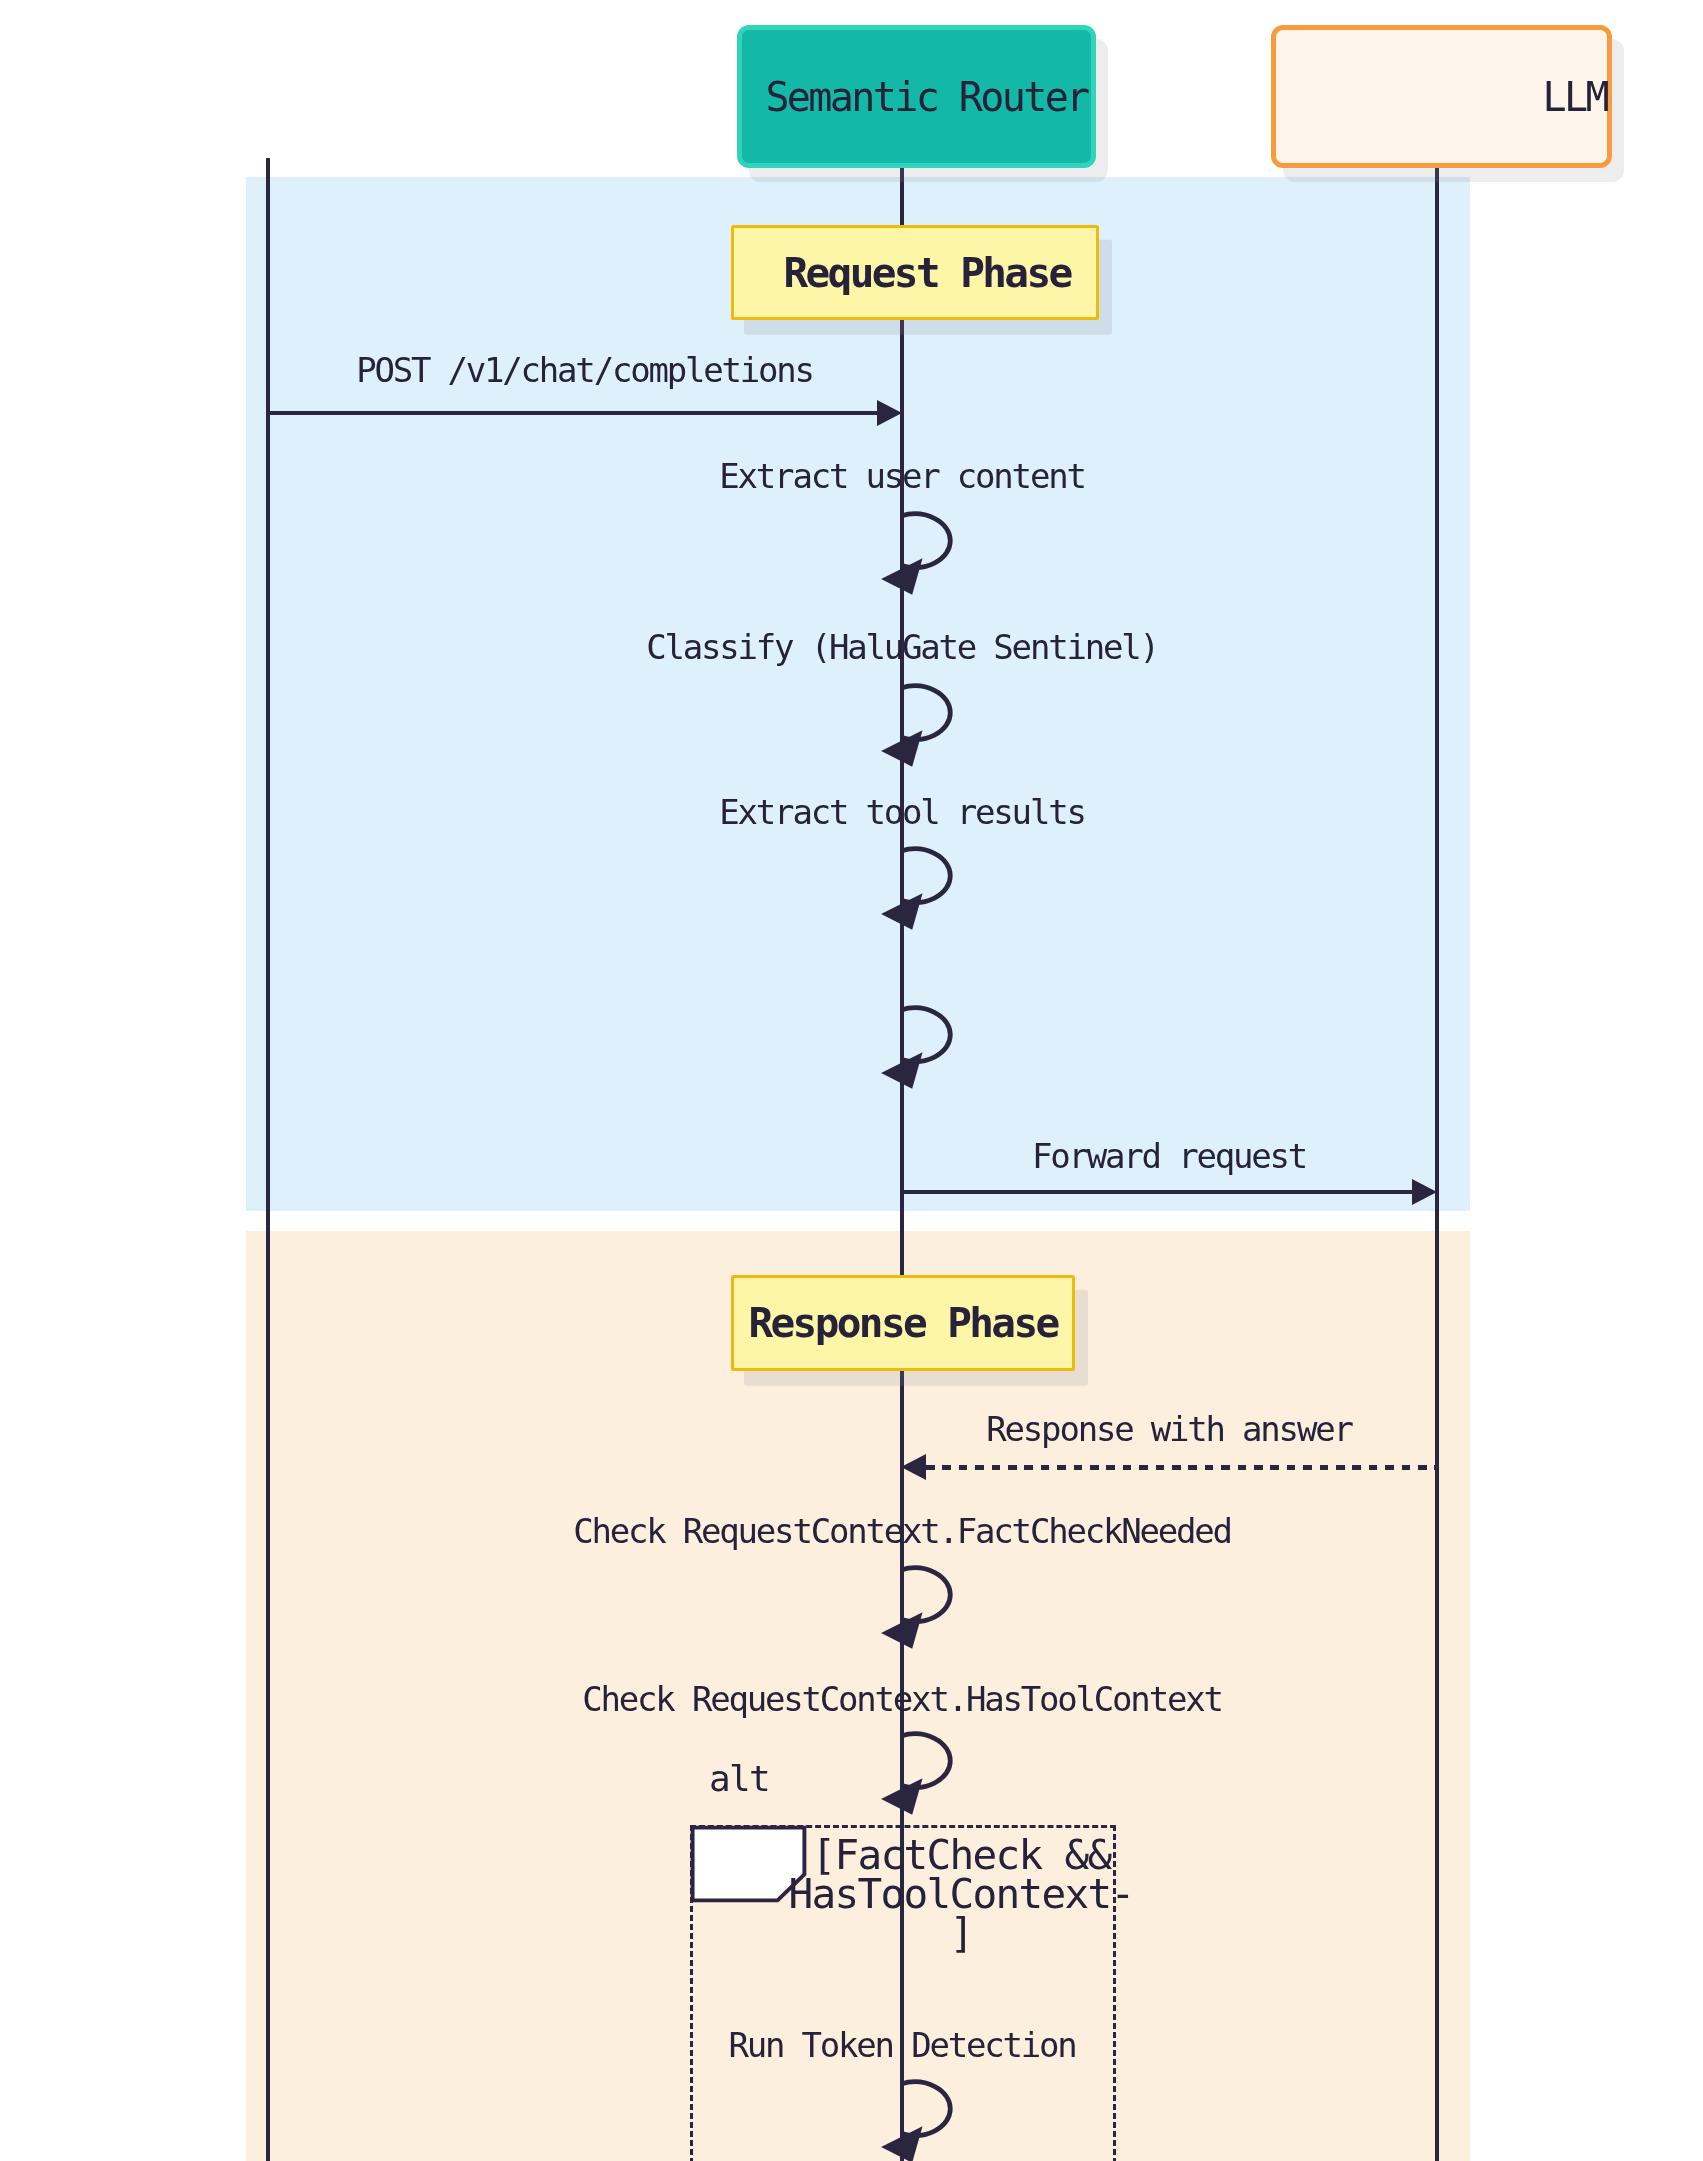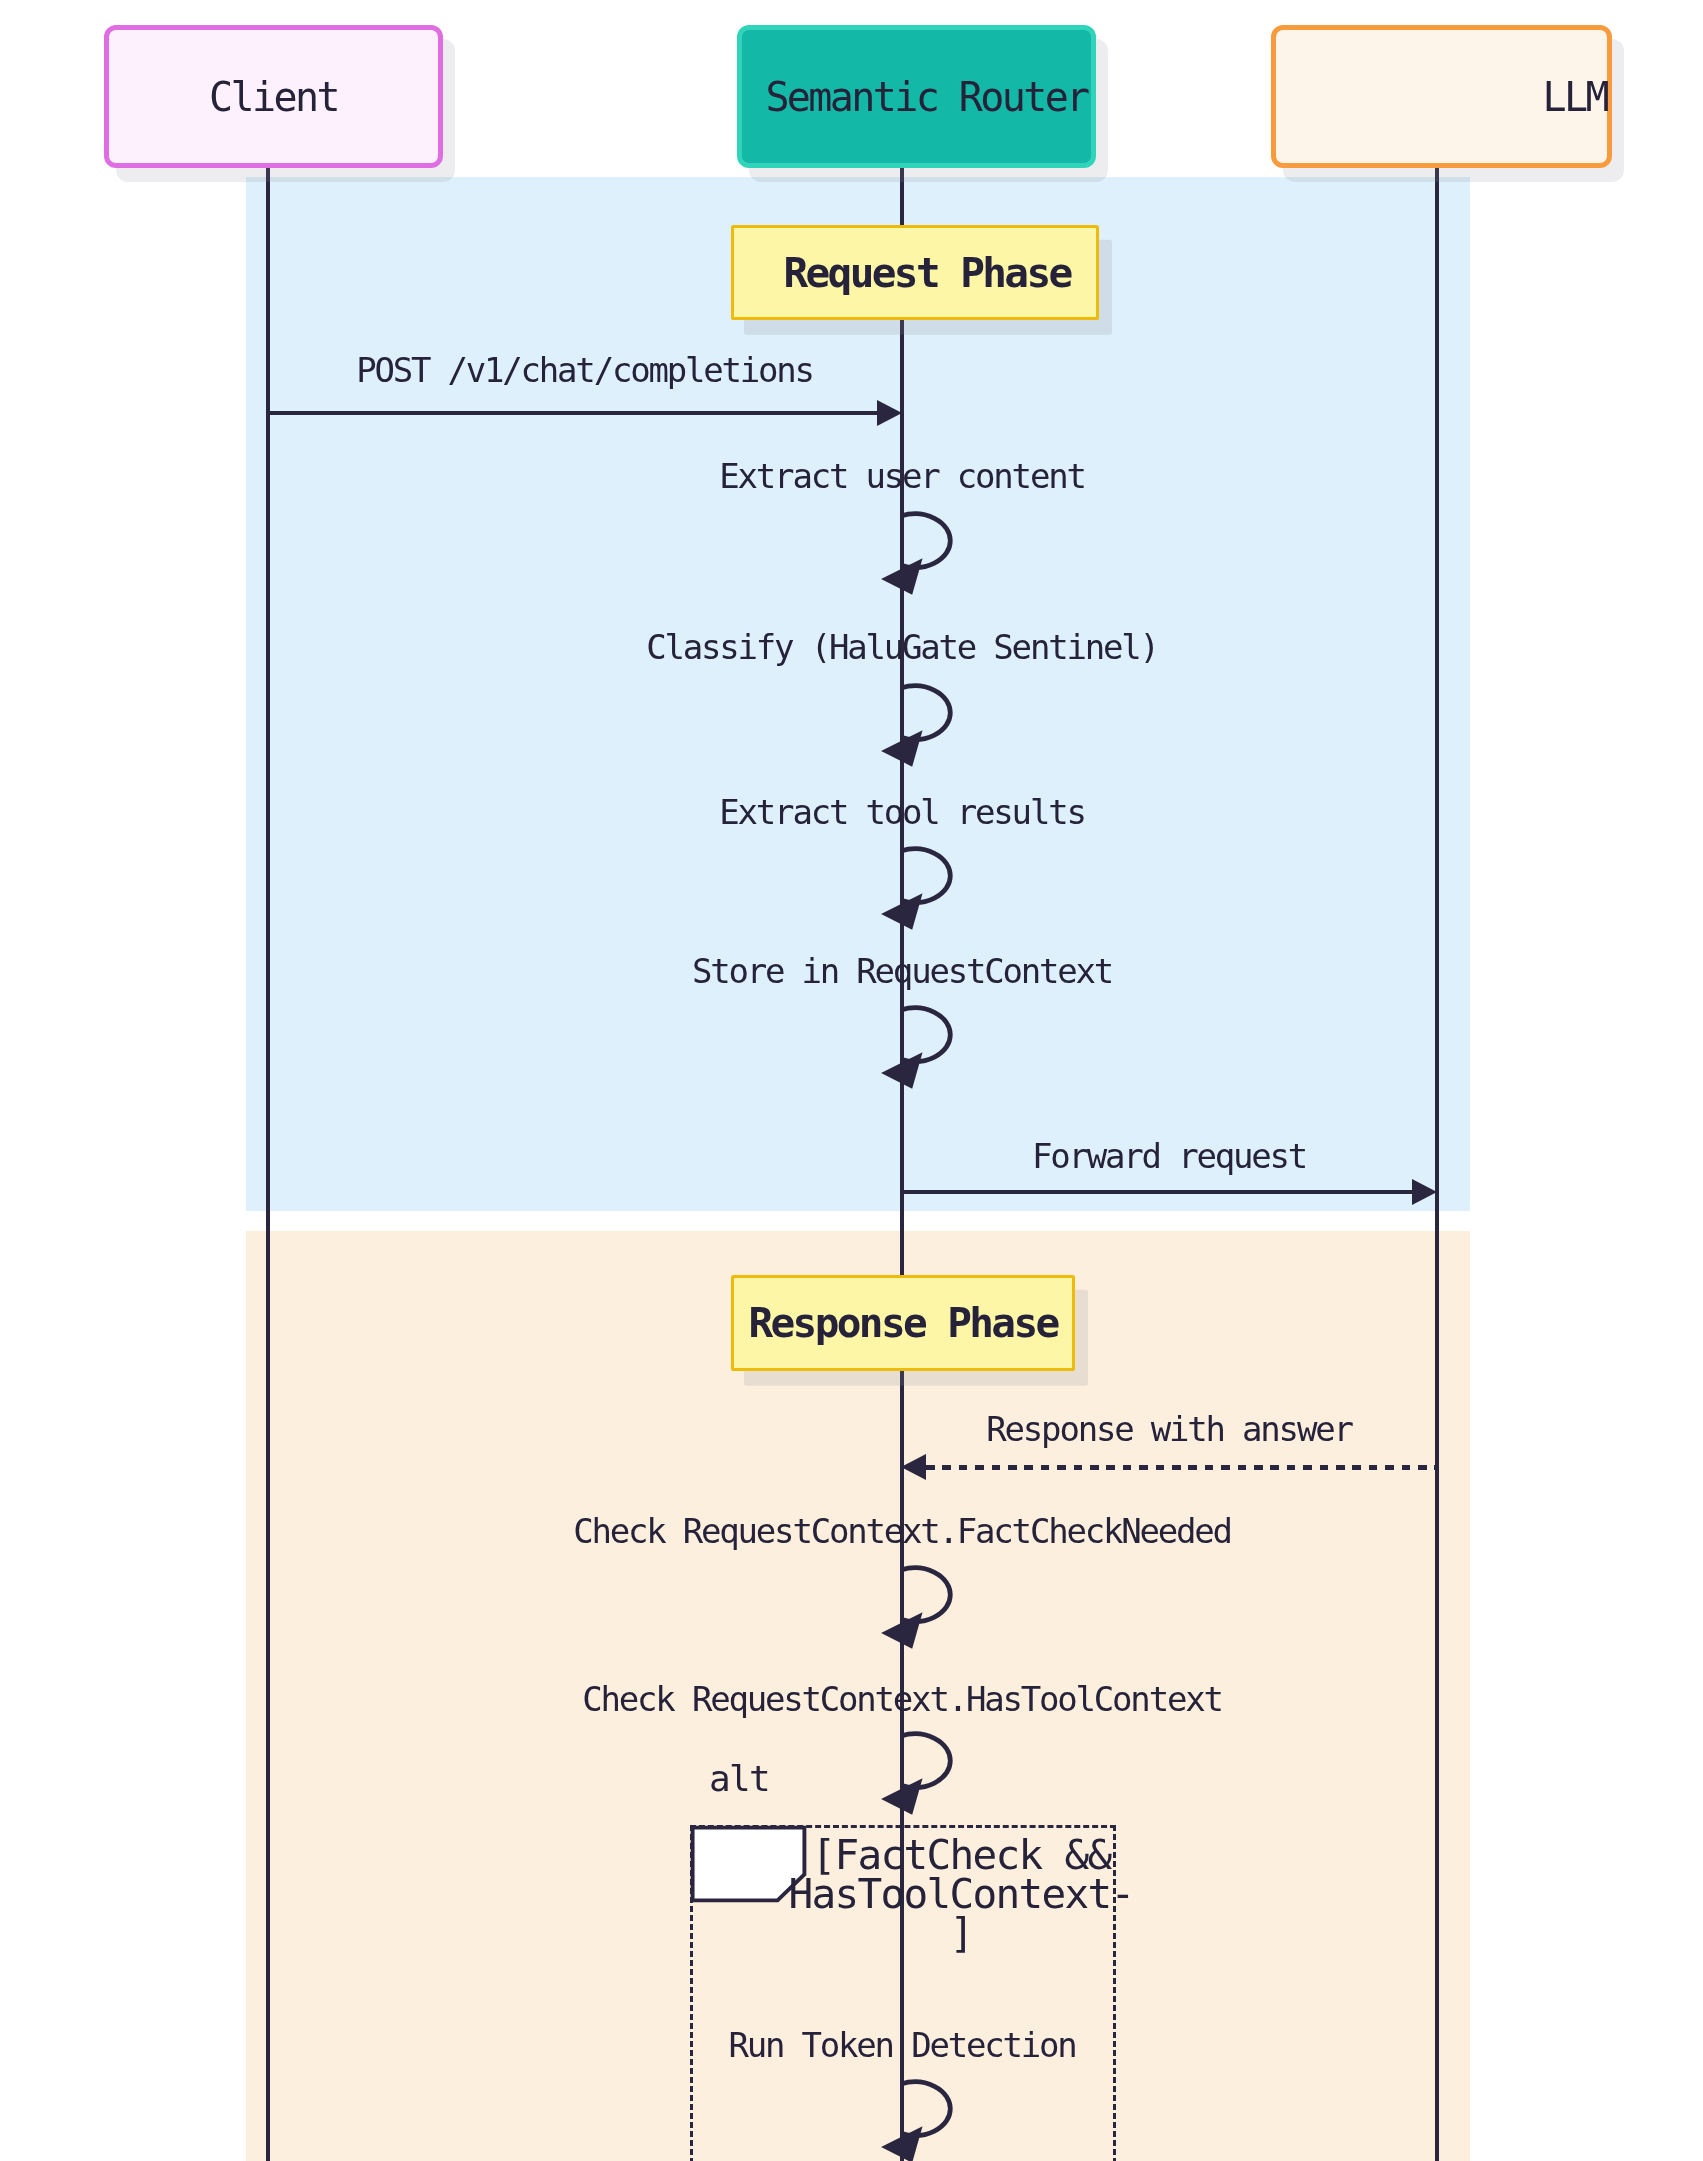--- a/index.html
+++ b/index.html
@@ -39,23 +39,20 @@
 
 <div class="canvas">
 
   <div class="band blue" style="left:246px;top:177px;width:1224px;height:1034px;"></div>
   <div class="band orange" style="left:246px;top:1231px;width:1224px;height:1811px;"></div>
 
   <div class="lifeline" style="left:266px;top:158px;height:2929px;"></div>
   <div class="lifeline" style="left:900px;top:158px;height:2929px;"></div>
   <div class="lifeline" style="left:1435px;top:158px;height:2929px;"></div>
 
-  <div class="pbox client" style="left:104px;top:25px;width:329px;height:133px;">
-    <span>Client</span>
-  </div>
   <div class="pbox router" style="left:737px;top:25px;width:329px;height:133px;">
     <span>Semantic Router</span>
   </div>
   <div class="pbox llm" style="left:1271px;top:25px;width:331px;height:133px;">
     <span>LLM</span>
   </div>
 
   <div class="phase" style="left:731px;top:225px;width:338px;height:89px;padding-left:24px;">
     <span>Request Phase</span>
   </div>
@@ -75,21 +72,20 @@
     <path d="M 60 14 A 82 62 0 1 1 60 128" fill="none" stroke="#2a2640" stroke-width="11"></path>
     <polygon points="14,160 110,112 86,196" fill="#2a2640"></polygon>
   </svg>
 
   <div class="msg" style="left:556px;top:788px;width:692px;">Extract tool results</div>
   <svg class="loop" style="left:875px;top:845px;" viewBox="0 0 280 220">
     <path d="M 60 14 A 82 62 0 1 1 60 128" fill="none" stroke="#2a2640" stroke-width="11"></path>
     <polygon points="14,160 110,112 86,196" fill="#2a2640"></polygon>
   </svg>
 
-  <div class="msg" style="left:556px;top:947px;width:692px;">Store in RequestContext</div>
   <svg class="loop" style="left:875px;top:1004px;" viewBox="0 0 280 220">
     <path d="M 60 14 A 82 62 0 1 1 60 128" fill="none" stroke="#2a2640" stroke-width="11"></path>
     <polygon points="14,160 110,112 86,196" fill="#2a2640"></polygon>
   </svg>
 
   <div class="msg" style="left:901px;top:1132px;width:536px;">Forward request</div>
   <div class="sline" style="left:901px;top:1190px;width:511px;"></div>
   <div class="ah-r" style="left:1412px;top:1179px;"></div>
 
   <div class="phase" style="left:731px;top:1275px;width:338px;height:90px;">

